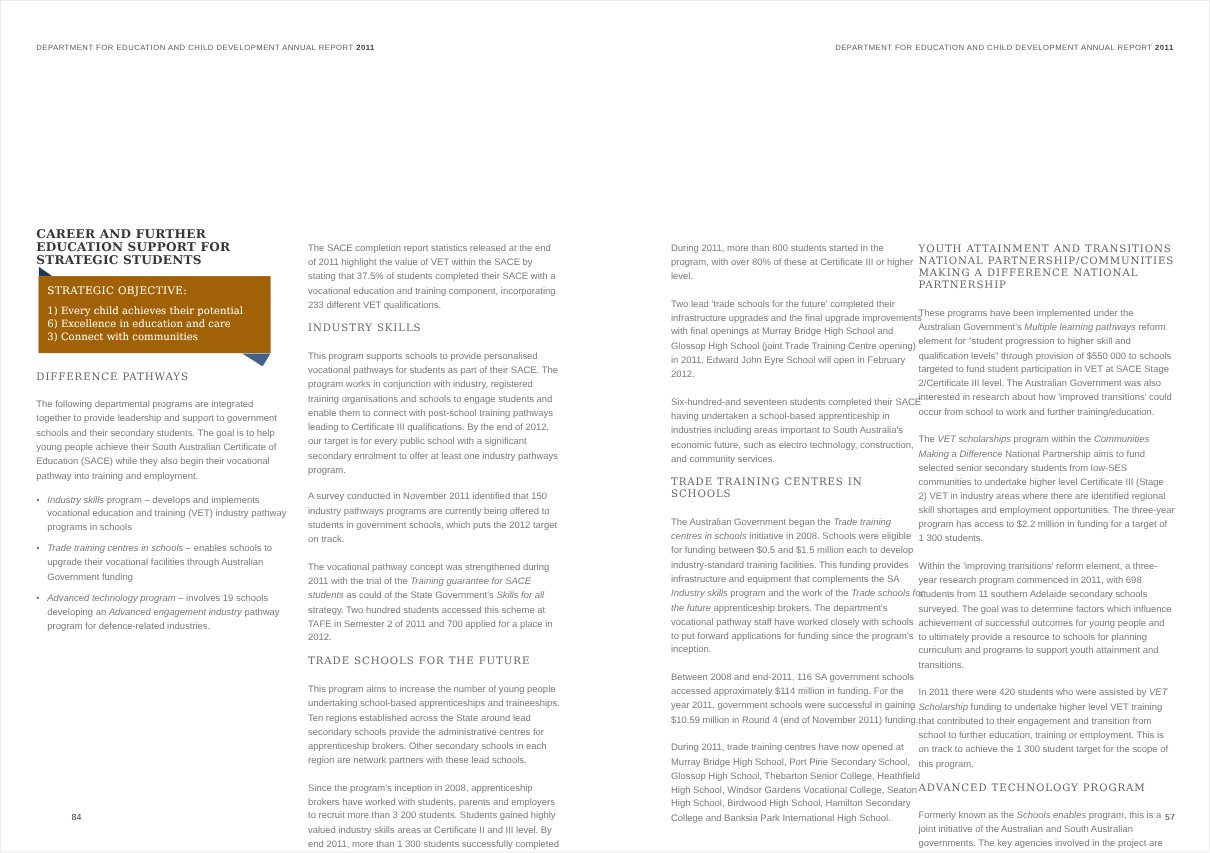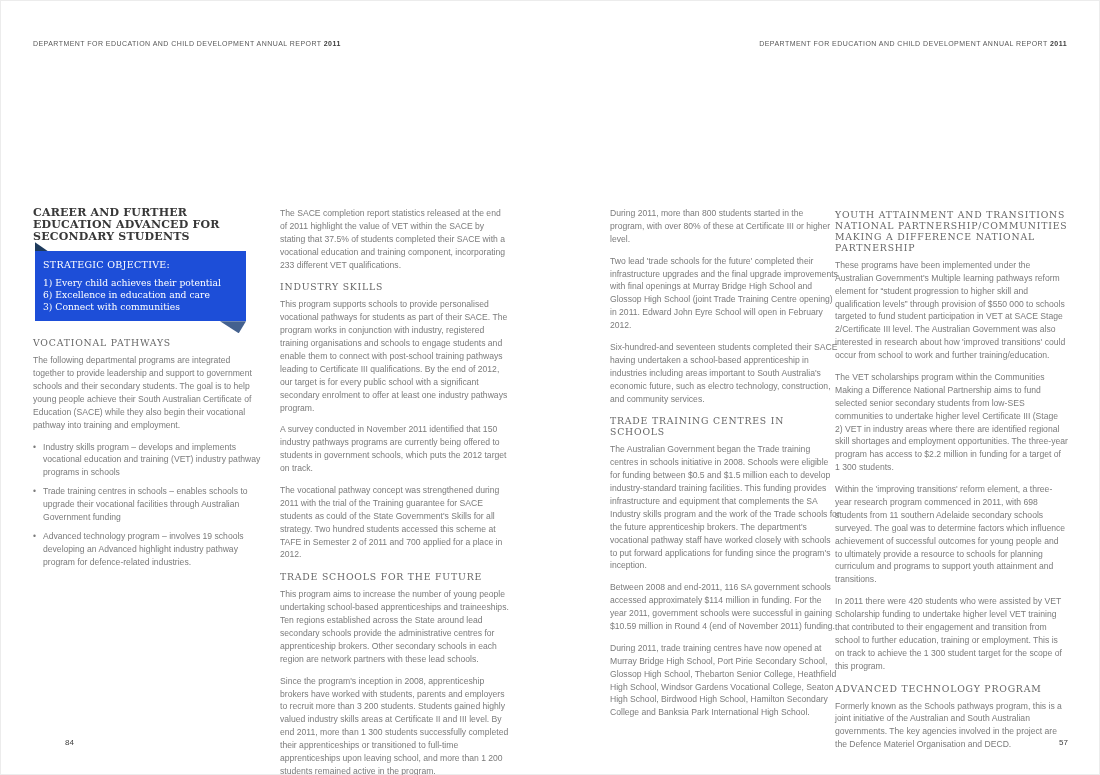--- a/index.html
+++ b/index.html
@@ -22,79 +22,79 @@
   .pagenum.right{right:32px;}
   
   .col{
     position:absolute;top:207px;font-size:8.6px;line-height:1.5;
     color:#7b7b7b;
   }
   .col1{left:33px;width:229px;}
   .col2{left:280px;width:229px;}
   .col3{left:610px;width:230px;}
   .col4{left:835px;width:233px;top:206px;}
-  .col p{margin:0 0 9px 0;}
-  .it{}
+  .col p{margin:12px 0 9px 0;}
+  .it{font-style:italic;}
   
   .doc-title{
     font-family:"DejaVu Serif", serif;font-weight:bold;font-size:11px;
     line-height:1.07;letter-spacing:.2px;color:#383838;margin:0 0 7px 0;
   }
   
   .strategic{
-    position:relative;background:#1d4ed8;color:#fff;
+    position:relative;background:#a16207;color:#fff;
     margin:9px 16px 17px 2px;padding:7px 10px 8px 8px;
     font-family:"DejaVu Serif", serif;
   }
   .strategic .fold{
     position:absolute;top:-9px;left:0;width:13px;height:9px;
     background:#1d3a5c;clip-path:polygon(0 0,100% 100%,0 100%);
   }
   .strategic .tail{
     position:absolute;bottom:-12px;right:0;width:26px;height:12px;
     background:#44618e;clip-path:polygon(0 0,100% 0,72% 100%);
   }
   .strategic-heading{font-size:9.5px;letter-spacing:.3px;margin-bottom:4px;}
   .strategic-item{font-size:9.2px;line-height:1.33;}
   
   .section-heading{
     font-family:"DejaVu Serif", serif;font-weight:normal;
     font-size:9.3px;letter-spacing:.8px;color:#676767;
     margin:11px 0 5px 0;line-height:1.18;
   }
-  .section-heading.first{margin-top:4px;}
+  .section-heading.first{margin-top:16px;}
   
   .bullet{position:relative;padding-left:10px;margin:0 0 6px 0;}
   .bullet::before{content:"\2022";position:absolute;left:0;top:0;color:#7b7b7b;}
 </style>
 </head>
 <body>
 
 <div class="canvas">
 
   <div class="run-head left"><span>DEPARTMENT FOR EDUCATION AND CHILD DEVELOPMENT ANNUAL REPORT </span><span class="yr">2011</span></div>
   <div class="run-head right"><span>DEPARTMENT FOR EDUCATION AND CHILD DEVELOPMENT ANNUAL REPORT </span><span class="yr">2011</span></div>
 
   <div class="col col1">
-    <div class="doc-title">CAREER AND FURTHER EDUCATION ADVANCED FOR SECONDARY STUDENTS</div>
+    <div class="doc-title">CAREER AND FURTHER EDUCATION SUPPORT FOR STRATEGIC STUDENTS</div>
 
     <div class="strategic">
       <div class="fold"></div>
       <div class="tail"></div>
       <div class="strategic-heading">STRATEGIC OBJECTIVE:</div>
       <div class="strategic-item">1) Every child achieves their potential</div>
       <div class="strategic-item">6) Excellence in education and care</div>
       <div class="strategic-item">3) Connect with communities</div>
     </div>
 
-    <div class="section-heading">VOCATIONAL PATHWAYS</div>
+    <div class="section-heading">DIFFERENCE PATHWAYS</div>
     <p><span>The following departmental programs are integrated together to provide leadership and support to government schools and their secondary students. The goal is to help young people achieve their South Australian Certificate of Education (SACE) while they also begin their vocational pathway into training and employment.</span></p>
     <div class="bullet"><span></span><span class="it">Industry skills</span><span> program – develops and implements vocational education and training (VET) industry pathway programs in schools</span></div>
     <div class="bullet"><span></span><span class="it">Trade training centres in schools</span><span> – enables schools to upgrade their vocational facilities through Australian Government funding</span></div>
-    <div class="bullet"><span></span><span class="it">Advanced technology program</span><span> – involves 19 schools developing an </span><span class="it">Advanced highlight industry</span><span> pathway program for defence-related industries.</span></div>
+    <div class="bullet"><span></span><span class="it">Advanced technology program</span><span> – involves 19 schools developing an </span><span class="it">Advanced engagement industry</span><span> pathway program for defence-related industries.</span></div>
   </div>
 
   <div class="col col2">
     <p><span>The SACE completion report statistics released at the end of 2011 highlight the value of VET within the SACE by stating that 37.5% of students completed their SACE with a vocational education and training component, incorporating 233 different VET qualifications.</span></p>
     <div class="section-heading">INDUSTRY SKILLS</div>
     <p><span>This program supports schools to provide personalised vocational pathways for students as part of their SACE. The program works in conjunction with industry, registered training organisations and schools to engage students and enable them to connect with post-school training pathways leading to Certificate III qualifications. By the end of 2012, our target is for every public school with a significant secondary enrolment to offer at least one industry pathways program.</span></p>
     <p><span>A survey conducted in November 2011 identified that 150 industry pathways programs are currently being offered to students in government schools, which puts the 2012 target on track.</span></p>
     <p><span>The vocational pathway concept was strengthened during 2011 with the trial of the </span><span class="it">Training guarantee for SACE students</span><span> as could of the State Government's </span><span class="it">Skills for all</span><span> strategy. Two hundred students accessed this scheme at TAFE in Semester 2 of 2011 and 700 applied for a place in 2012.</span></p>
     <div class="section-heading">TRADE SCHOOLS FOR THE FUTURE</div>
     <p><span>This program aims to increase the number of young people undertaking school-based apprenticeships and traineeships. Ten regions established across the State around lead secondary schools provide the administrative centres for apprenticeship brokers. Other secondary schools in each region are network partners with these lead schools.</span></p>
@@ -111,19 +111,19 @@
     <p><span>During 2011, trade training centres have now opened at Murray Bridge High School, Port Pirie Secondary School, Glossop High School, Thebarton Senior College, Heathfield High School, Windsor Gardens Vocational College, Seaton High School, Birdwood High School, Hamilton Secondary College and Banksia Park International High School.</span></p>
   </div>
 
   <div class="col col4">
     <div class="section-heading first">YOUTH ATTAINMENT AND TRANSITIONS NATIONAL PARTNERSHIP/COMMUNITIES MAKING A DIFFERENCE NATIONAL PARTNERSHIP</div>
     <p><span>These programs have been implemented under the Australian Government's </span><span class="it">Multiple learning pathways</span><span> reform element for “student progression to higher skill and qualification levels” through provision of $550 000 to schools targeted to fund student participation in VET at SACE Stage 2/Certificate III level. The Australian Government was also interested in research about how 'improved transitions' could occur from school to work and further training/education.</span></p>
     <p><span>The </span><span class="it">VET scholarships</span><span> program within the </span><span class="it">Communities Making a Difference</span><span> National Partnership aims to fund selected senior secondary students from low-SES communities to undertake higher level Certificate III (Stage 2) VET in industry areas where there are identified regional skill shortages and employment opportunities. The three-year program has access to $2.2 million in funding for a target of 1 300 students.</span></p>
     <p><span>Within the 'improving transitions' reform element, a three-year research program commenced in 2011, with 698 students from 11 southern Adelaide secondary schools surveyed. The goal was to determine factors which influence achievement of successful outcomes for young people and to ultimately provide a resource to schools for planning curriculum and programs to support youth attainment and transitions.</span></p>
     <p><span>In 2011 there were 420 students who were assisted by </span><span class="it">VET Scholarship</span><span> funding to undertake higher level VET training that contributed to their engagement and transition from school to further education, training or employment. This is on track to achieve the 1 300 student target for the scope of this program.</span></p>
     <div class="section-heading">ADVANCED TECHNOLOGY PROGRAM</div>
-    <p><span>Formerly known as the </span><span class="it">Schools pathways</span><span> program, this is a joint initiative of the Australian and South Australian governments. The key agencies involved in the project are the Defence Materiel Organisation and DECD.</span></p>
+    <p><span>Formerly known as the </span><span class="it">Schools enables</span><span> program, this is a joint initiative of the Australian and South Australian governments. The key agencies involved in the project are the Defence Materiel Organisation and DECD.</span></p>
   </div>
 
   <div class="pagenum left">84</div>
   <div class="pagenum right">57</div>
 
 </div>
 
 </body></html>

